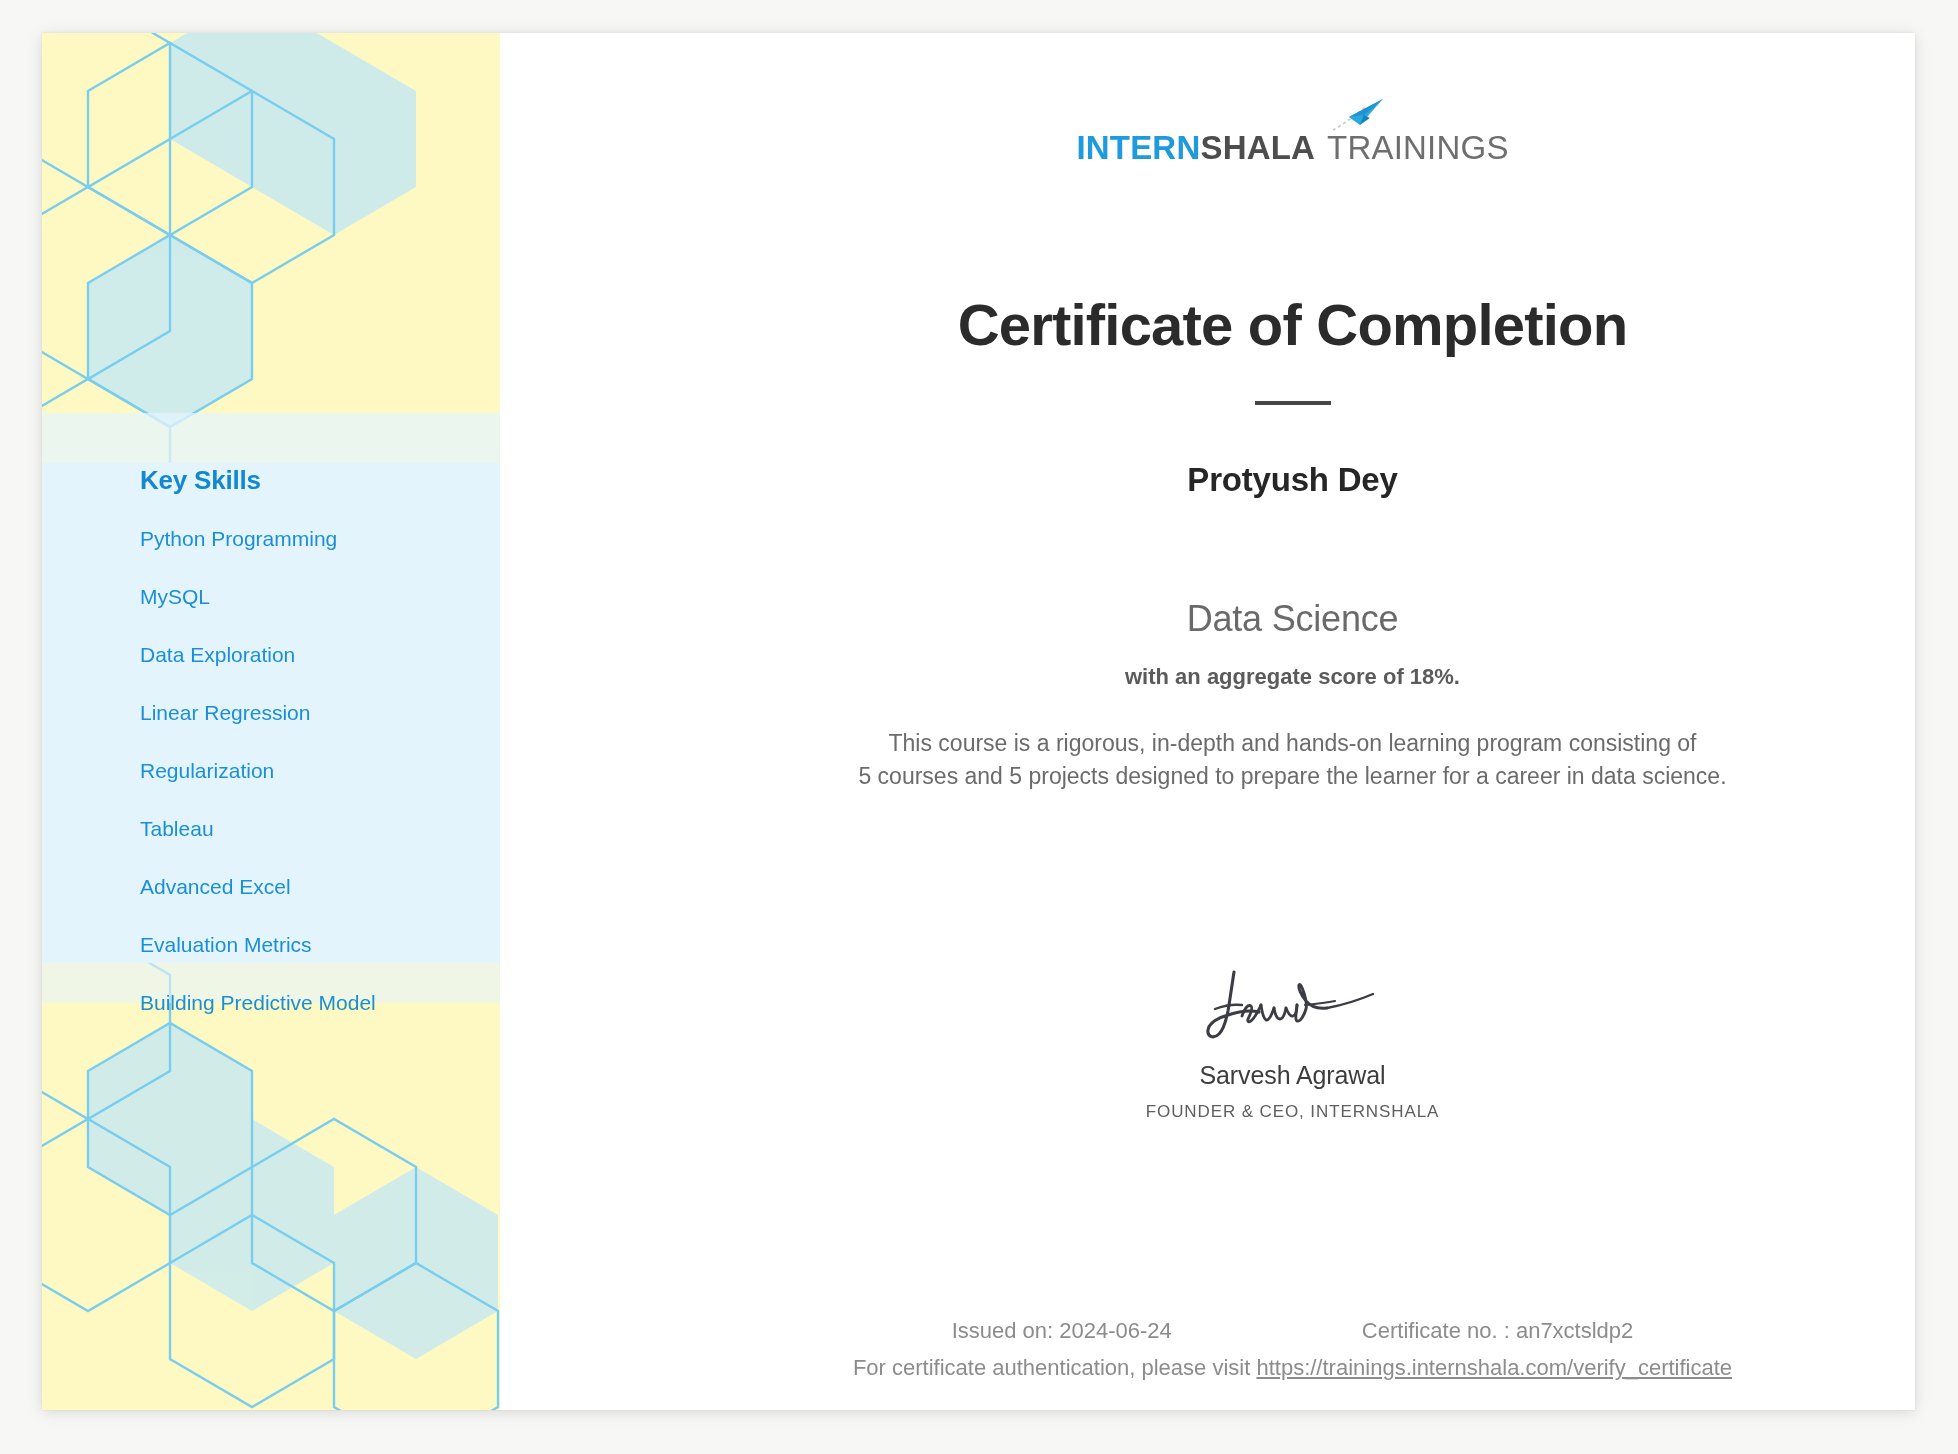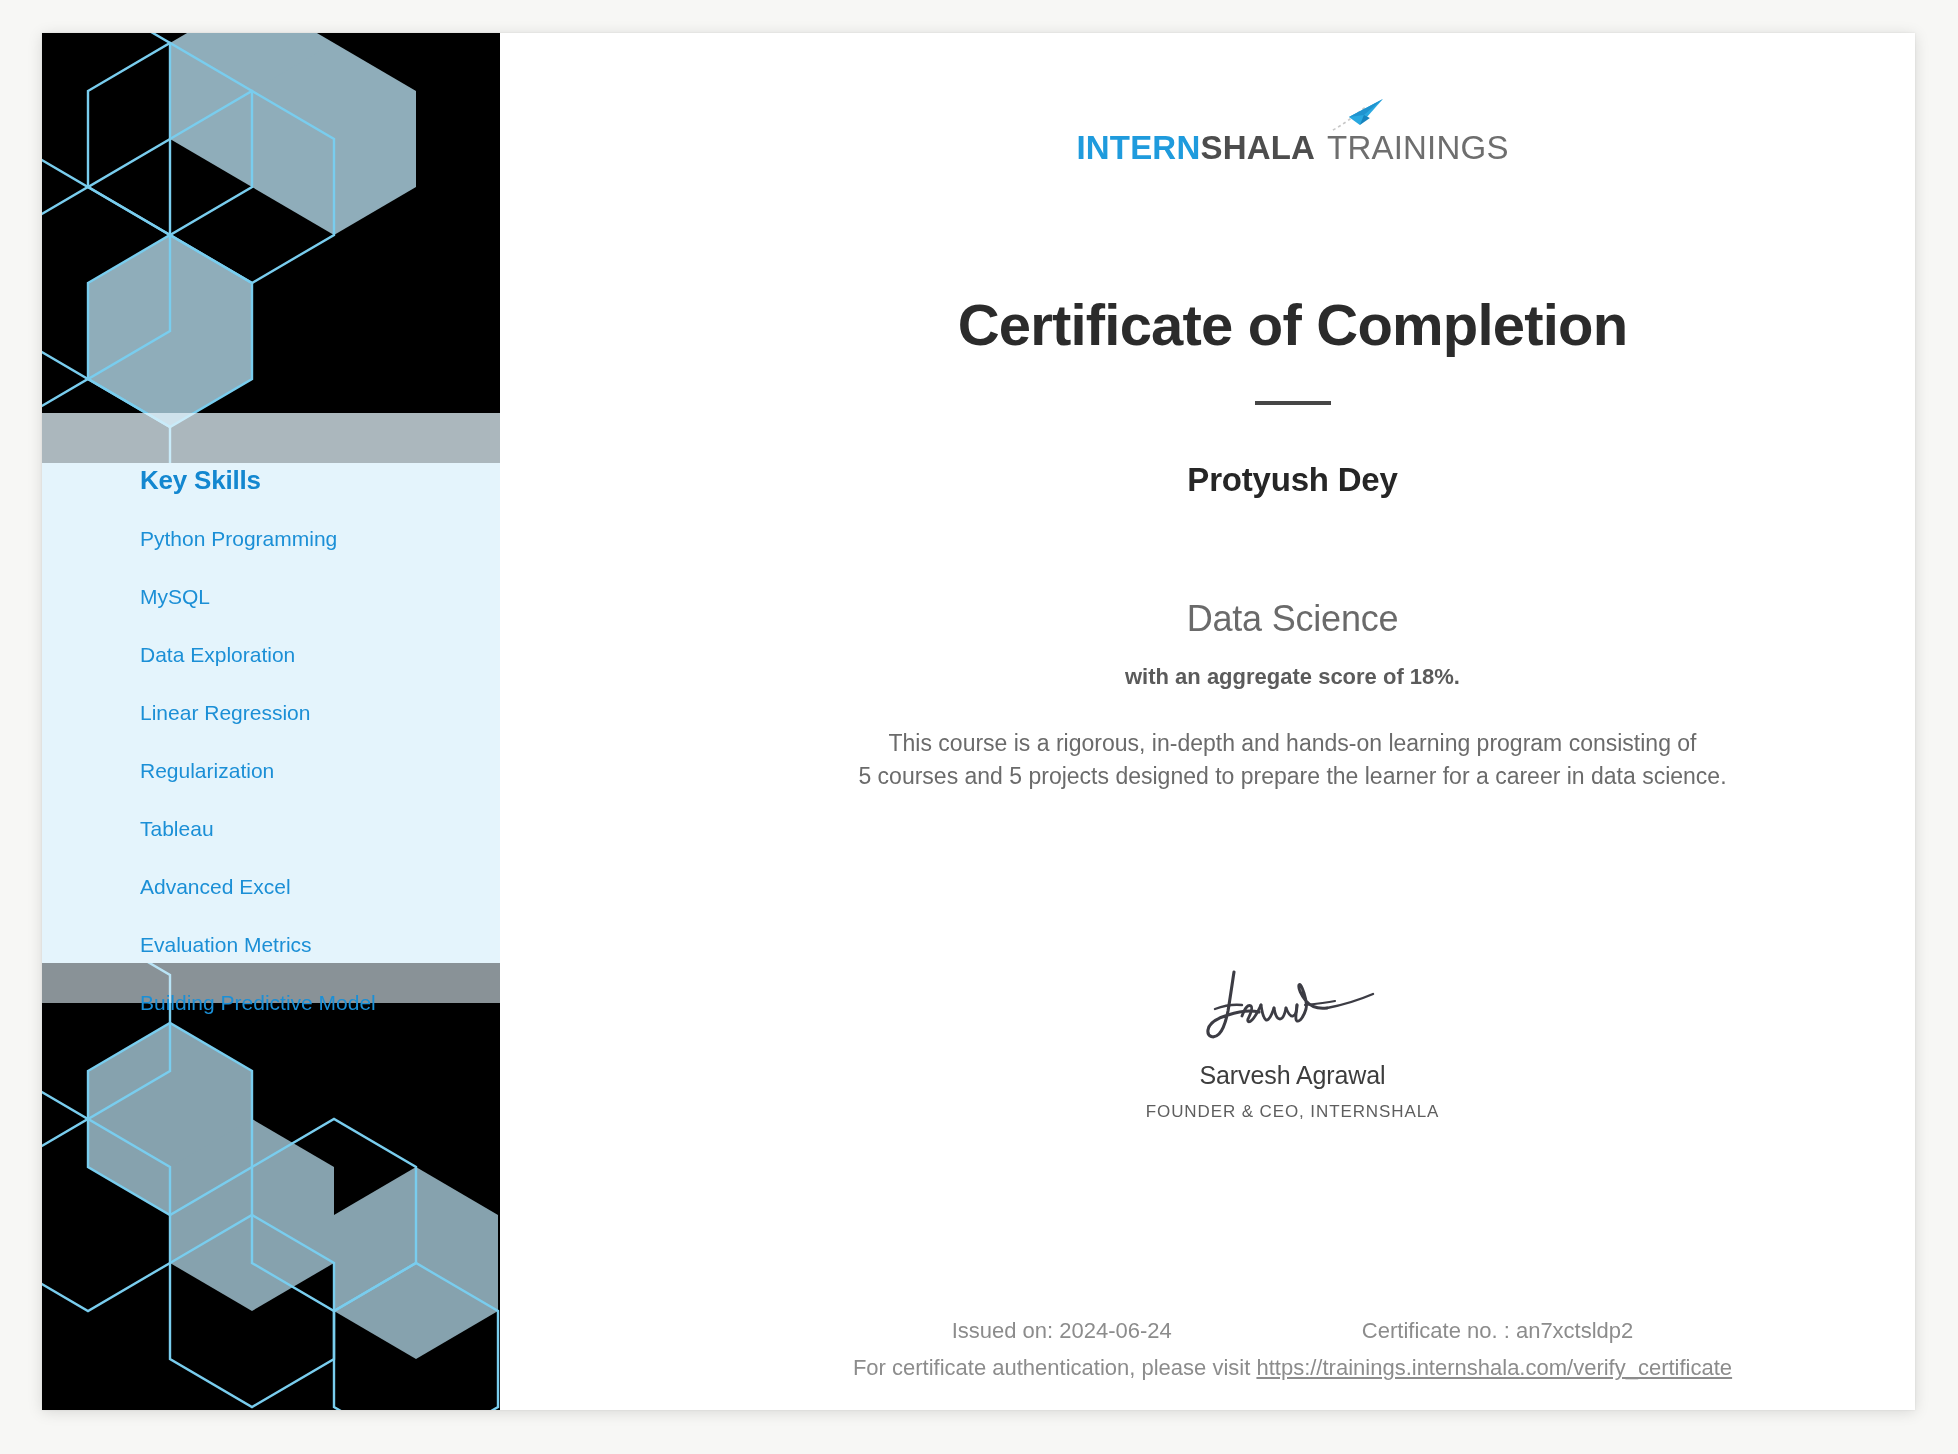--- a/index.html
+++ b/index.html
@@ -31,21 +31,21 @@
     overflow: hidden;
   }
 
   
   #skills-panel {
     position: absolute;
     left: 0;
     top: 0;
     width: 458px;
     height: 100%;
-    background: #000000;
+    background: #fef9c3;
     overflow: hidden;
   }
 
   #skills-panel-hex,
   #right-hex-decor {
     position: absolute;
     inset: 0;
     pointer-events: none;
   }
 

